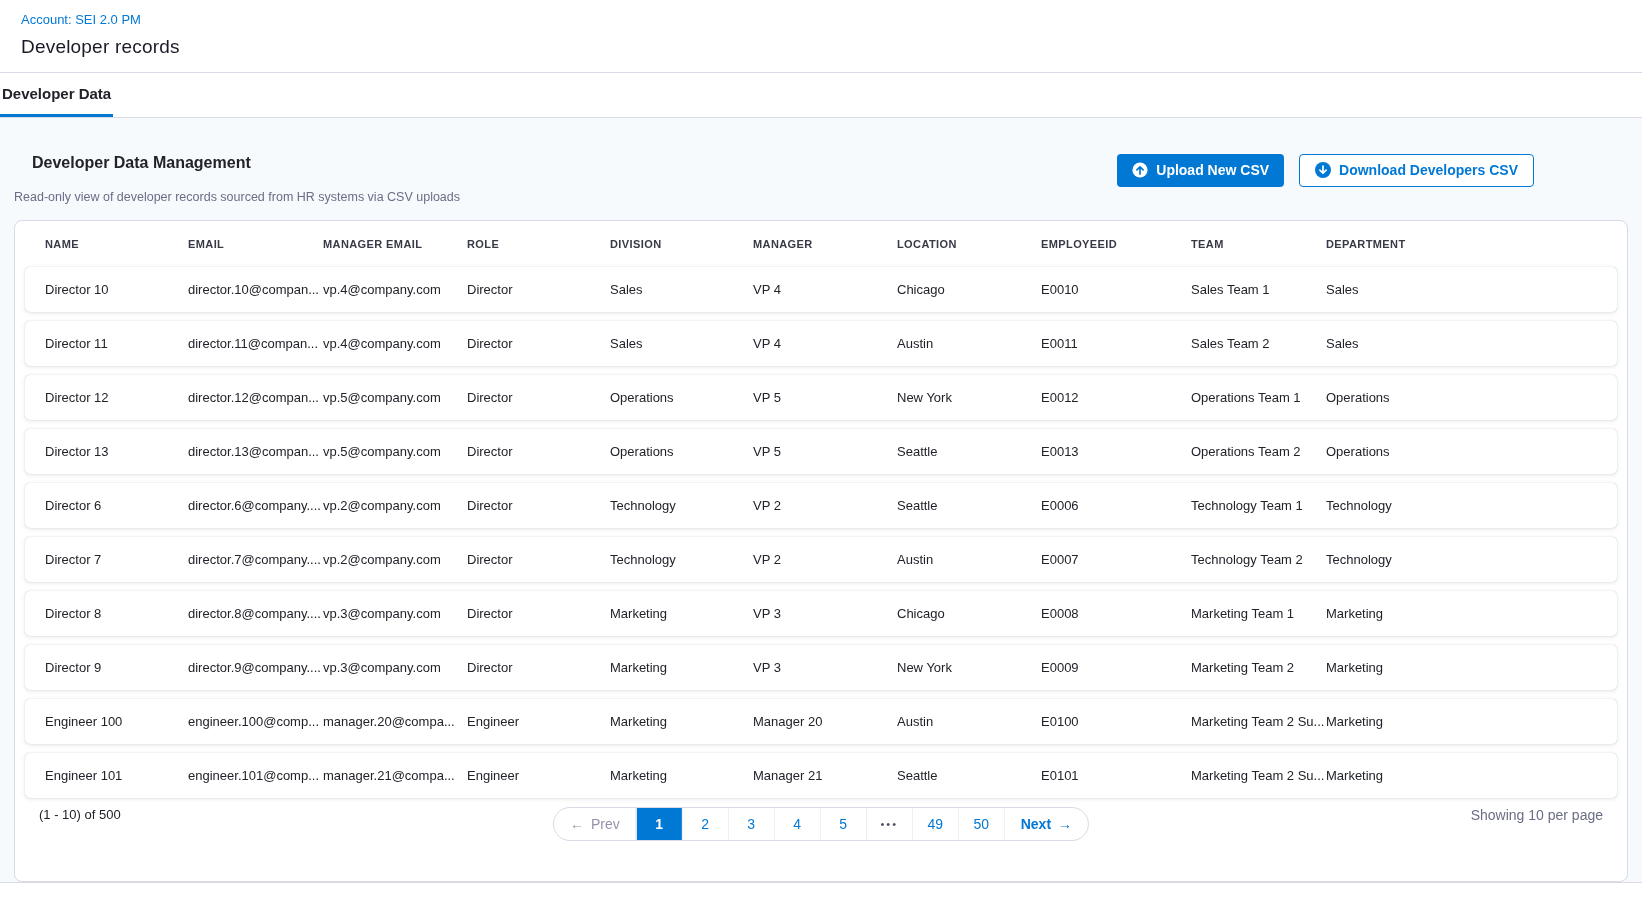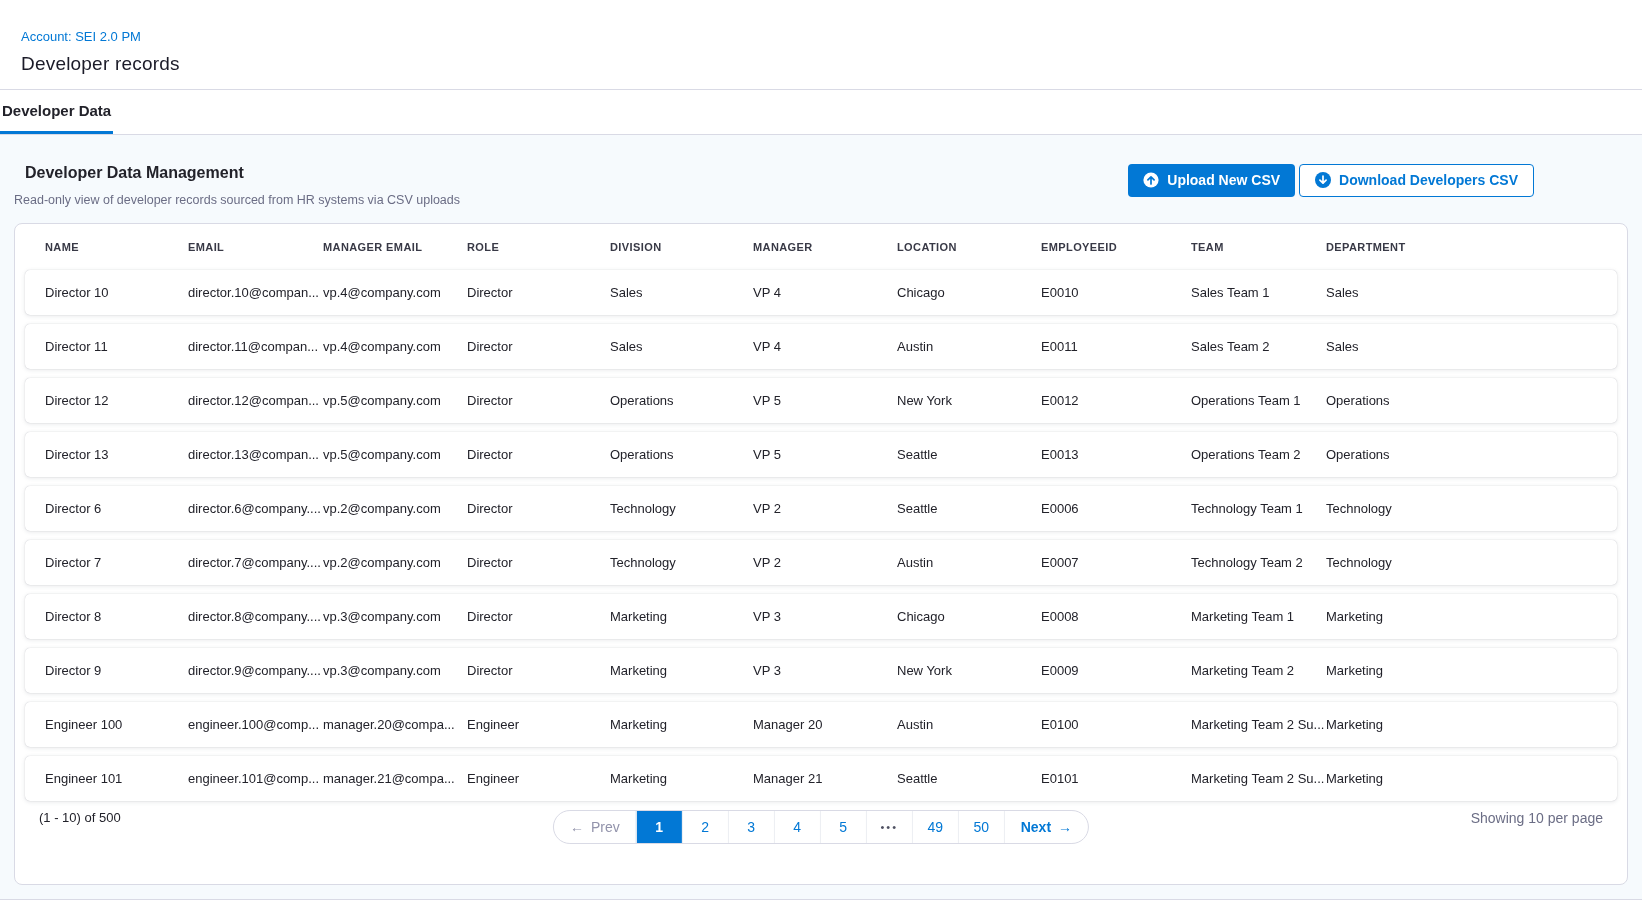--- a/index.html
+++ b/index.html
@@ -4,33 +4,33 @@
 <style>
   * { box-sizing: border-box; }
   html,body { margin:0; padding:0; }
   body {
     width:1642px; height:917px; overflow:hidden;
     background:#ffffff;
     font-family:"Liberation Sans", sans-serif;
     color:#22222a;
   }
   
-  .page-header { padding:27px 21px 12px; background:#fff; border-bottom:1px solid #d9dae5; }
+  .page-header { padding:10px 21px 12px; background:#fff; border-bottom:1px solid #d9dae5; }
   .account-link { color:#0278d5; font-size:13px; font-weight:500; text-decoration:none; display:inline-block; cursor:pointer; }
   .page-title { margin:8px 0 2px; font-size:19px; font-weight:400; color:#1b1b28; letter-spacing:.2px; }
   
   .tabbar { display:flex; align-items:stretch; gap:20px; height:45px; background:#fff; border-bottom:1px solid #d9dae5; }
   .tab { display:flex; align-items:center; padding:0 2px; font-size:15px; font-weight:600; color:#22222a; cursor:pointer; border-bottom:3px solid transparent; }
   .tab.active { font-weight:700; border-bottom-color:#0278d5; }
   
   .content { background:#f6fafd; border-bottom:1px solid #d9dae5; padding:18px 14px 0; min-height:765px; }
   .section-head { display:flex; justify-content:space-between; align-items:center; margin-bottom:16px; }
-  .section-title { font-size:16px; font-weight:700; margin:11px; color:#22222a; }
+  .section-title { font-size:16px; font-weight:700; margin:18px; color:#22222a; }
   .section-sub { font-size:12.5px; color:#6b6d85; margin:5px 0 0; }
-  .actions { display:flex; gap:4px; margin-right:94px; }
+  .actions { display:flex; gap:15px; margin-right:94px; }
   .btn { height:33px; border-radius:4px; font-family:inherit; font-size:14px; font-weight:700; display:inline-flex; align-items:center; gap:8px; padding:0 15px; cursor:pointer; white-space:nowrap; }
   .btn-primary { background:#0278d5; color:#fff; border:none; }
   .btn-outline { background:#fff; color:#0278d5; border:1.5px solid #0278d5; }
   .btn svg { flex:0 0 auto; }
   
   .table-card { background:#fff; border:1px solid #d9dae5; border-radius:8px; }
   .grid { display:grid; grid-template-columns:143px 135px 144px 143px 143px 144px 144px 150px 135px 1fr; padding-left:20px; align-items:center; }
   .thead-wrap, .tbody { padding:0 10px; }
   .thead { height:46px; }
   .th { font-size:11px; font-weight:600; color:#383946; letter-spacing:.4px; white-space:nowrap; }

